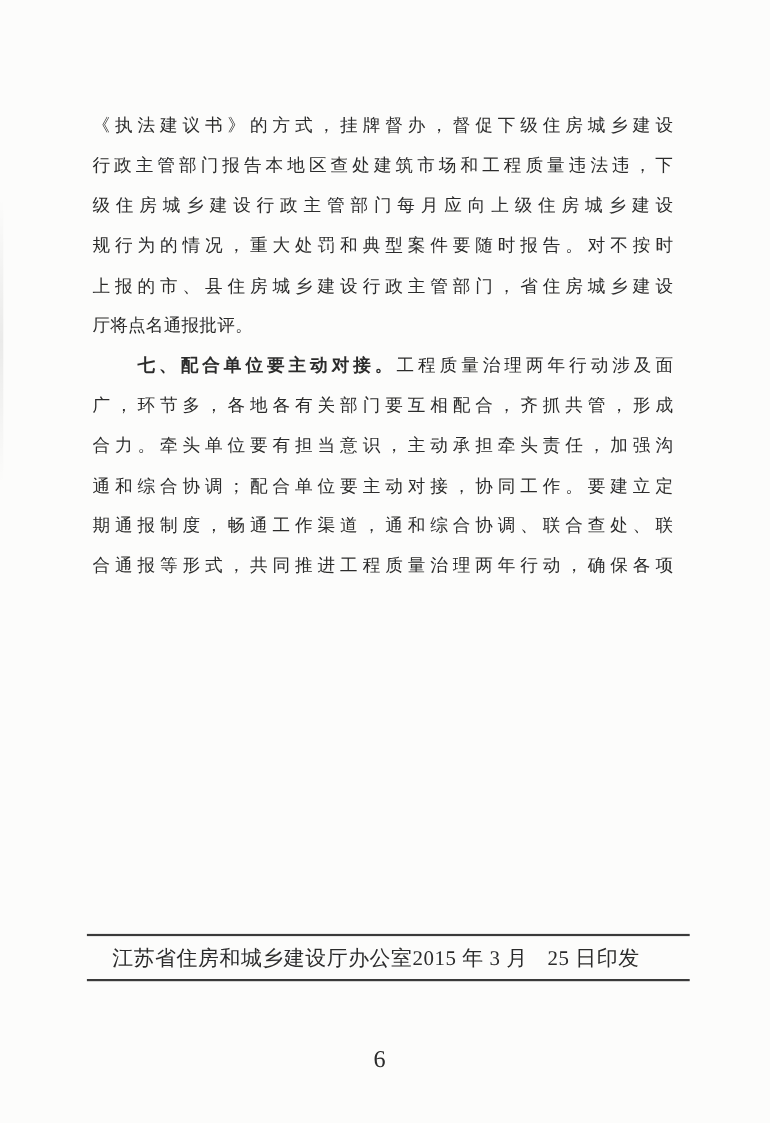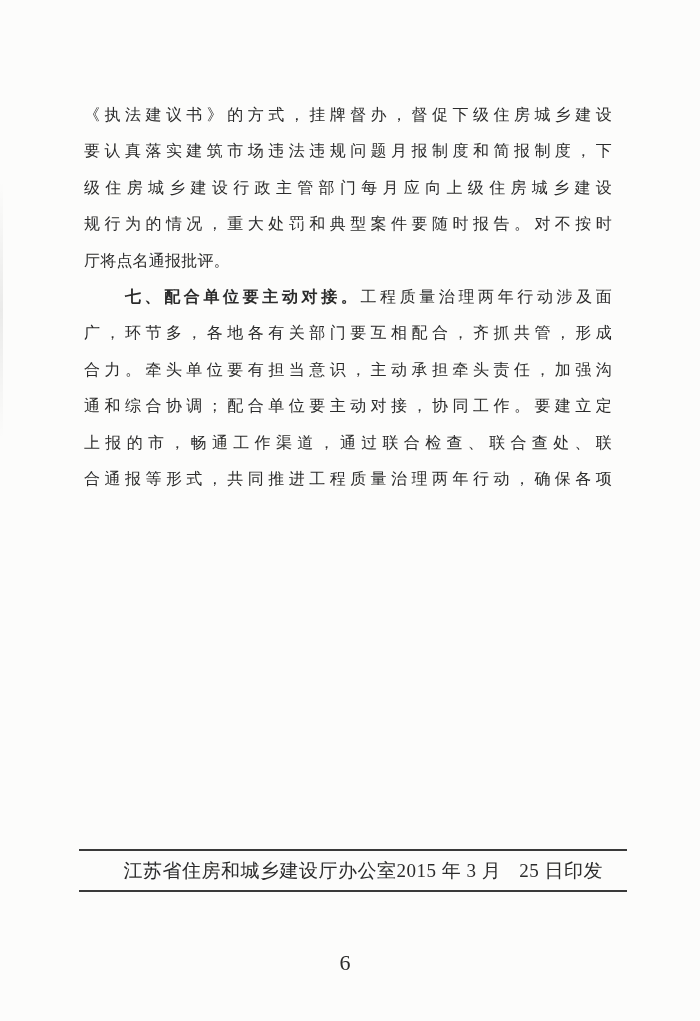--- a/index.html
+++ b/index.html
@@ -64,21 +64,21 @@
   .footer-row {
     position: absolute;
     left: 79px;
     top: 851px;
     width: 548px;
     height: 39px;
     box-sizing: border-box;
     padding: 0 24px 0 23px;
     display: flex;
     align-items: center;
-    justify-content: flex-end;
+    justify-content: flex-start;
     font-size: 19px;
     letter-spacing: 0.5px;
   }
   .date-group { display: flex; align-items: center; }
   .date-gap { display: inline-block; width: 18px; }
   .page-num {
     position: absolute;
     top: 948px;
     left: 0;
     width: 690px;
@@ -88,30 +88,31 @@
   }
 </style>
 </head>
 <body>
 
 <div class="page">
   <div class="scan-edge"></div>
 
   <div class="body-text">
     <p class="line">《执法建议书》的方式，挂牌督办，督促下级住房城乡建设</p>
-    <p class="line">要认真落实建筑市场违法违规问题月报制度和简报制度，下</p>
+    <p class="line">行政主管部门报告本地区查处建筑市场和工程质量违法违，下</p>
     <p class="line">级住房城乡建设行政主管部门每月应向上级住房城乡建设</p>
     <p class="line">规行为的情况，重大处罚和典型案件要随时报告。对不按时</p>
+    <p class="line">上报的市、县住房城乡建设行政主管部门，省住房城乡建设</p>
     <p class="line short">厅将点名通报批评。</p>
 
     <p class="line indent"><span class="hd">七、配合单位要主动对接。</span><span>工程质量治理两年行动涉及面</span></p>
     <p class="line">广，环节多，各地各有关部门要互相配合，齐抓共管，形成</p>
     <p class="line">合力。牵头单位要有担当意识，主动承担牵头责任，加强沟</p>
     <p class="line">通和综合协调；配合单位要主动对接，协同工作。要建立定</p>
-    <p class="line">上报的市，畅通工作渠道，通过联合检查、联合查处、联</p>
+    <p class="line">期通报制度，畅通工作渠道，通和综合协调、联合查处、联</p>
     <p class="line">合通报等形式，共同推进工程质量治理两年行动，确保各项</p>
   </div>
 
   <div class="rule top"></div>
 
   <div class="footer-row">
     <span>江苏省住房和城乡建设厅办公室</span>
     <span class="date-group">
         <span>2015 年 3 月</span>
         <span class="date-gap"></span>

